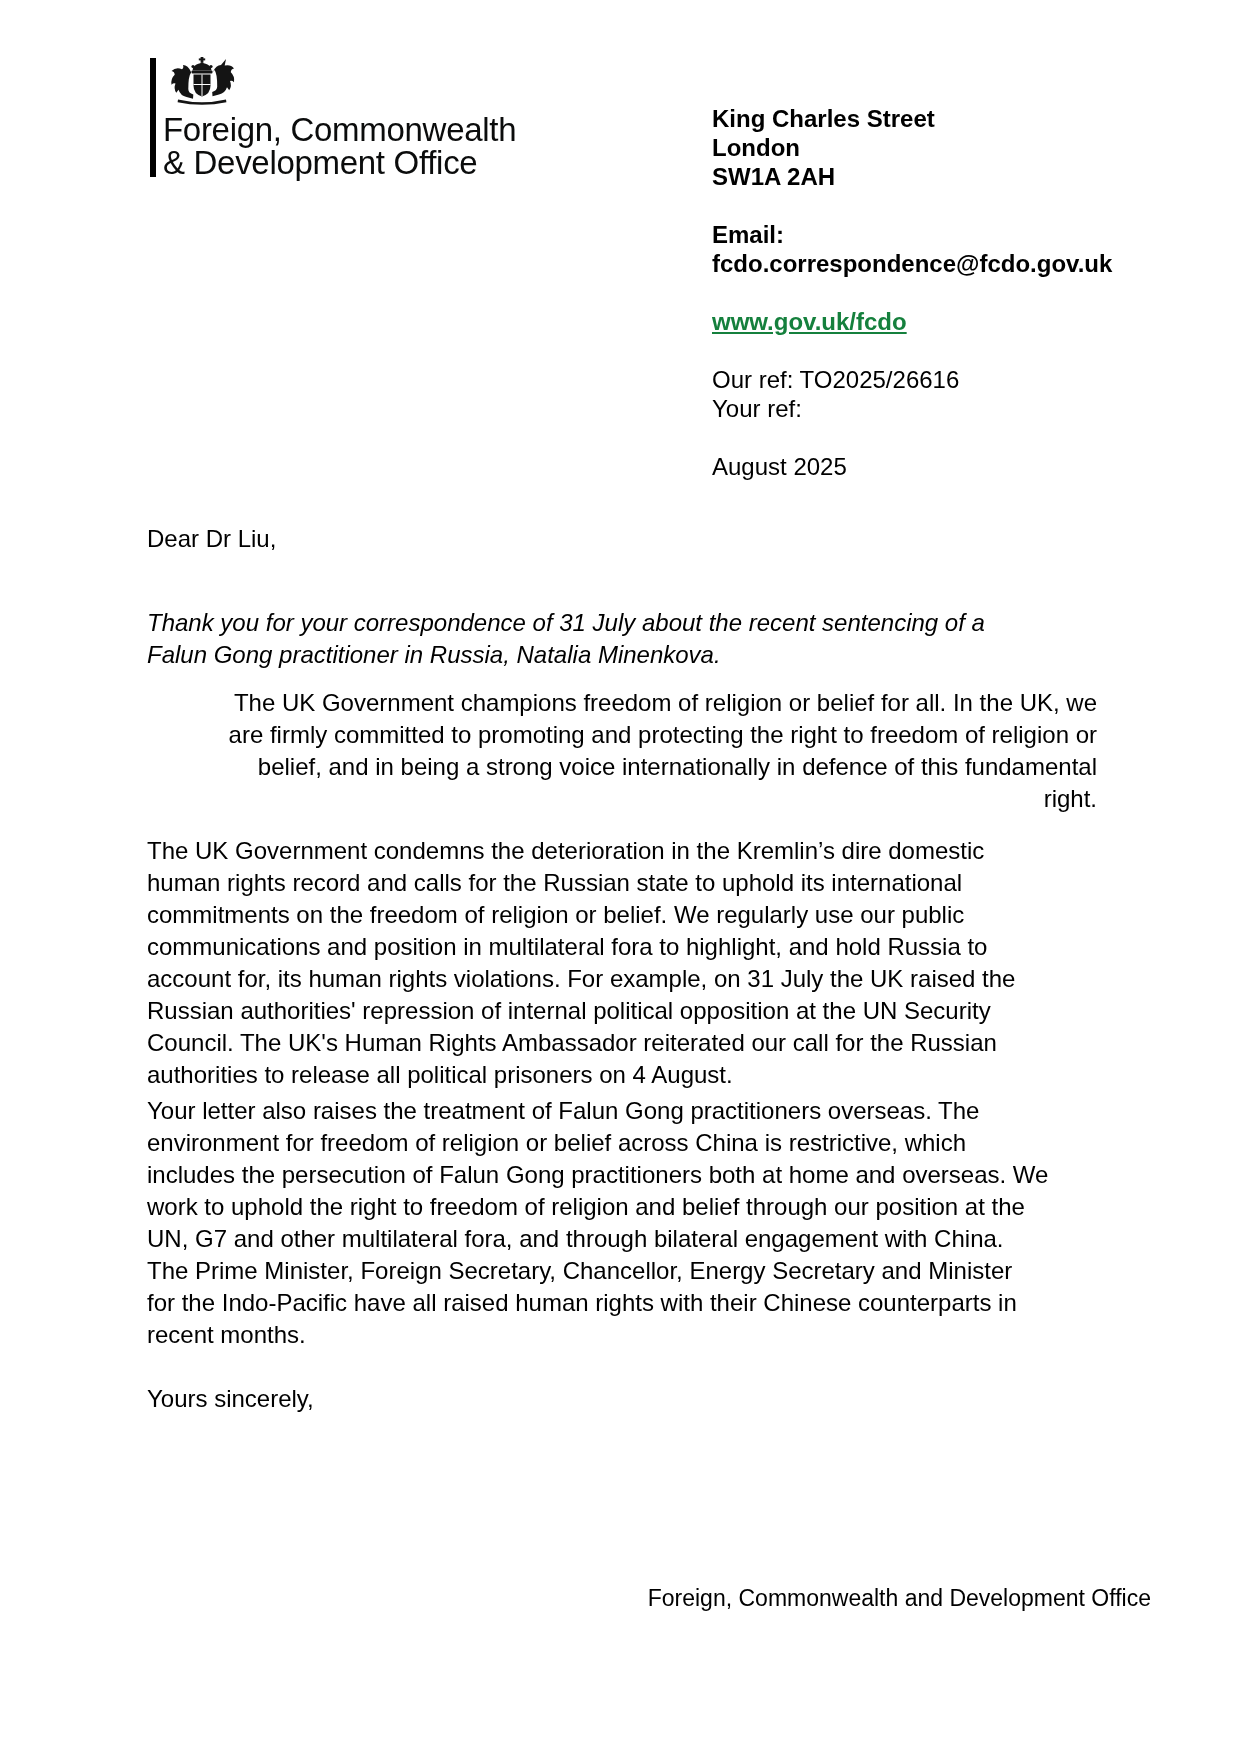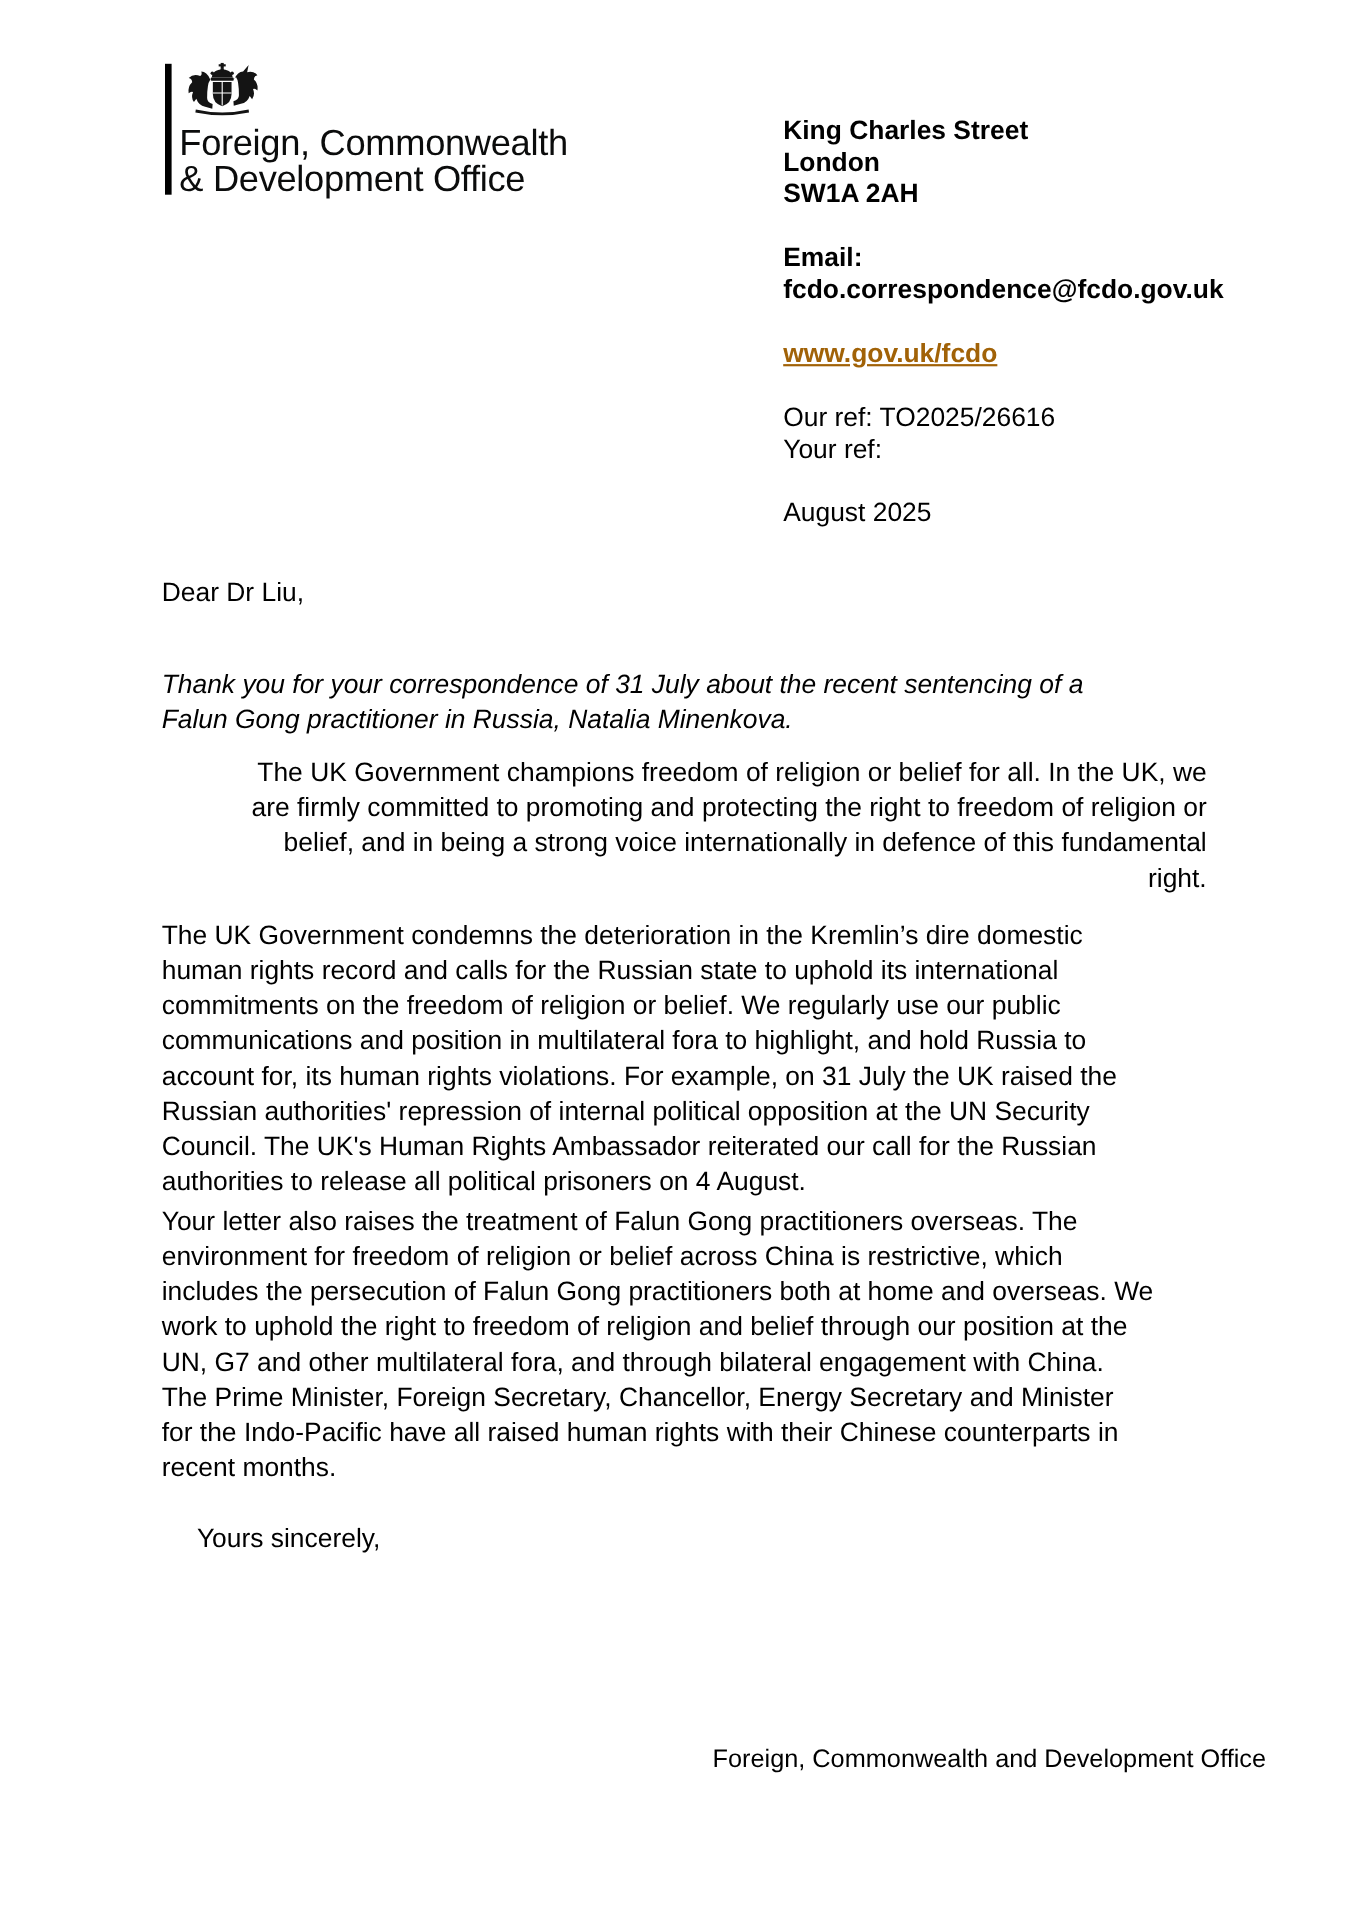--- a/index.html
+++ b/index.html
@@ -33,21 +33,21 @@
   
   .btxt {
     position: absolute; left: 147px; width: 950px;
     font-size: 24px; line-height: 32px; white-space: pre-line;
   }
   .salutation { top: 523px; }
   .p1 { top: 607px; font-style: italic; }
   .p2 { top: 687px; text-align: right; }
   .p3 { top: 835px; }
   .p4 { top: 1095px; }
-  .closing { top: 1383px; margin-left: 32px; }
+  .closing { top: 1383px; }
 
   .footer {
     position: absolute; left: 0; top: 1583px; width: 100%;
     text-align: right; font-size: 23px; line-height: 30px;
   }
 </style>
 </head>
 <body>
 
 <div class="page">
@@ -85,21 +85,21 @@
 
   <div class="contact">
     <div class="addr b">King Charles Street
 London
 SW1A 2AH</div>
     <div class="gap"></div>
     <div class="b">Email:</div>
     <div class="b">fcdo.correspondence@fcdo.gov.uk</div>
     <div class="gap"></div>
     <div>
-      <a class="weblink" style="color:#a16207">www.gov.uk/fcdo</a>
+      <a class="weblink" style="color:#15803d">www.gov.uk/fcdo</a>
     </div>
     <div class="gap"></div>
     <div class="refs">Our ref: TO2025/26616</div>
     <div class="refs">Your ref:</div>
     <div class="gap"></div>
     <div>August 2025</div>
   </div>
 
   <div class="btxt salutation">Dear Dr Liu,</div>
   <div class="btxt p1">Thank you for your correspondence of 31 July about the recent sentencing of a

